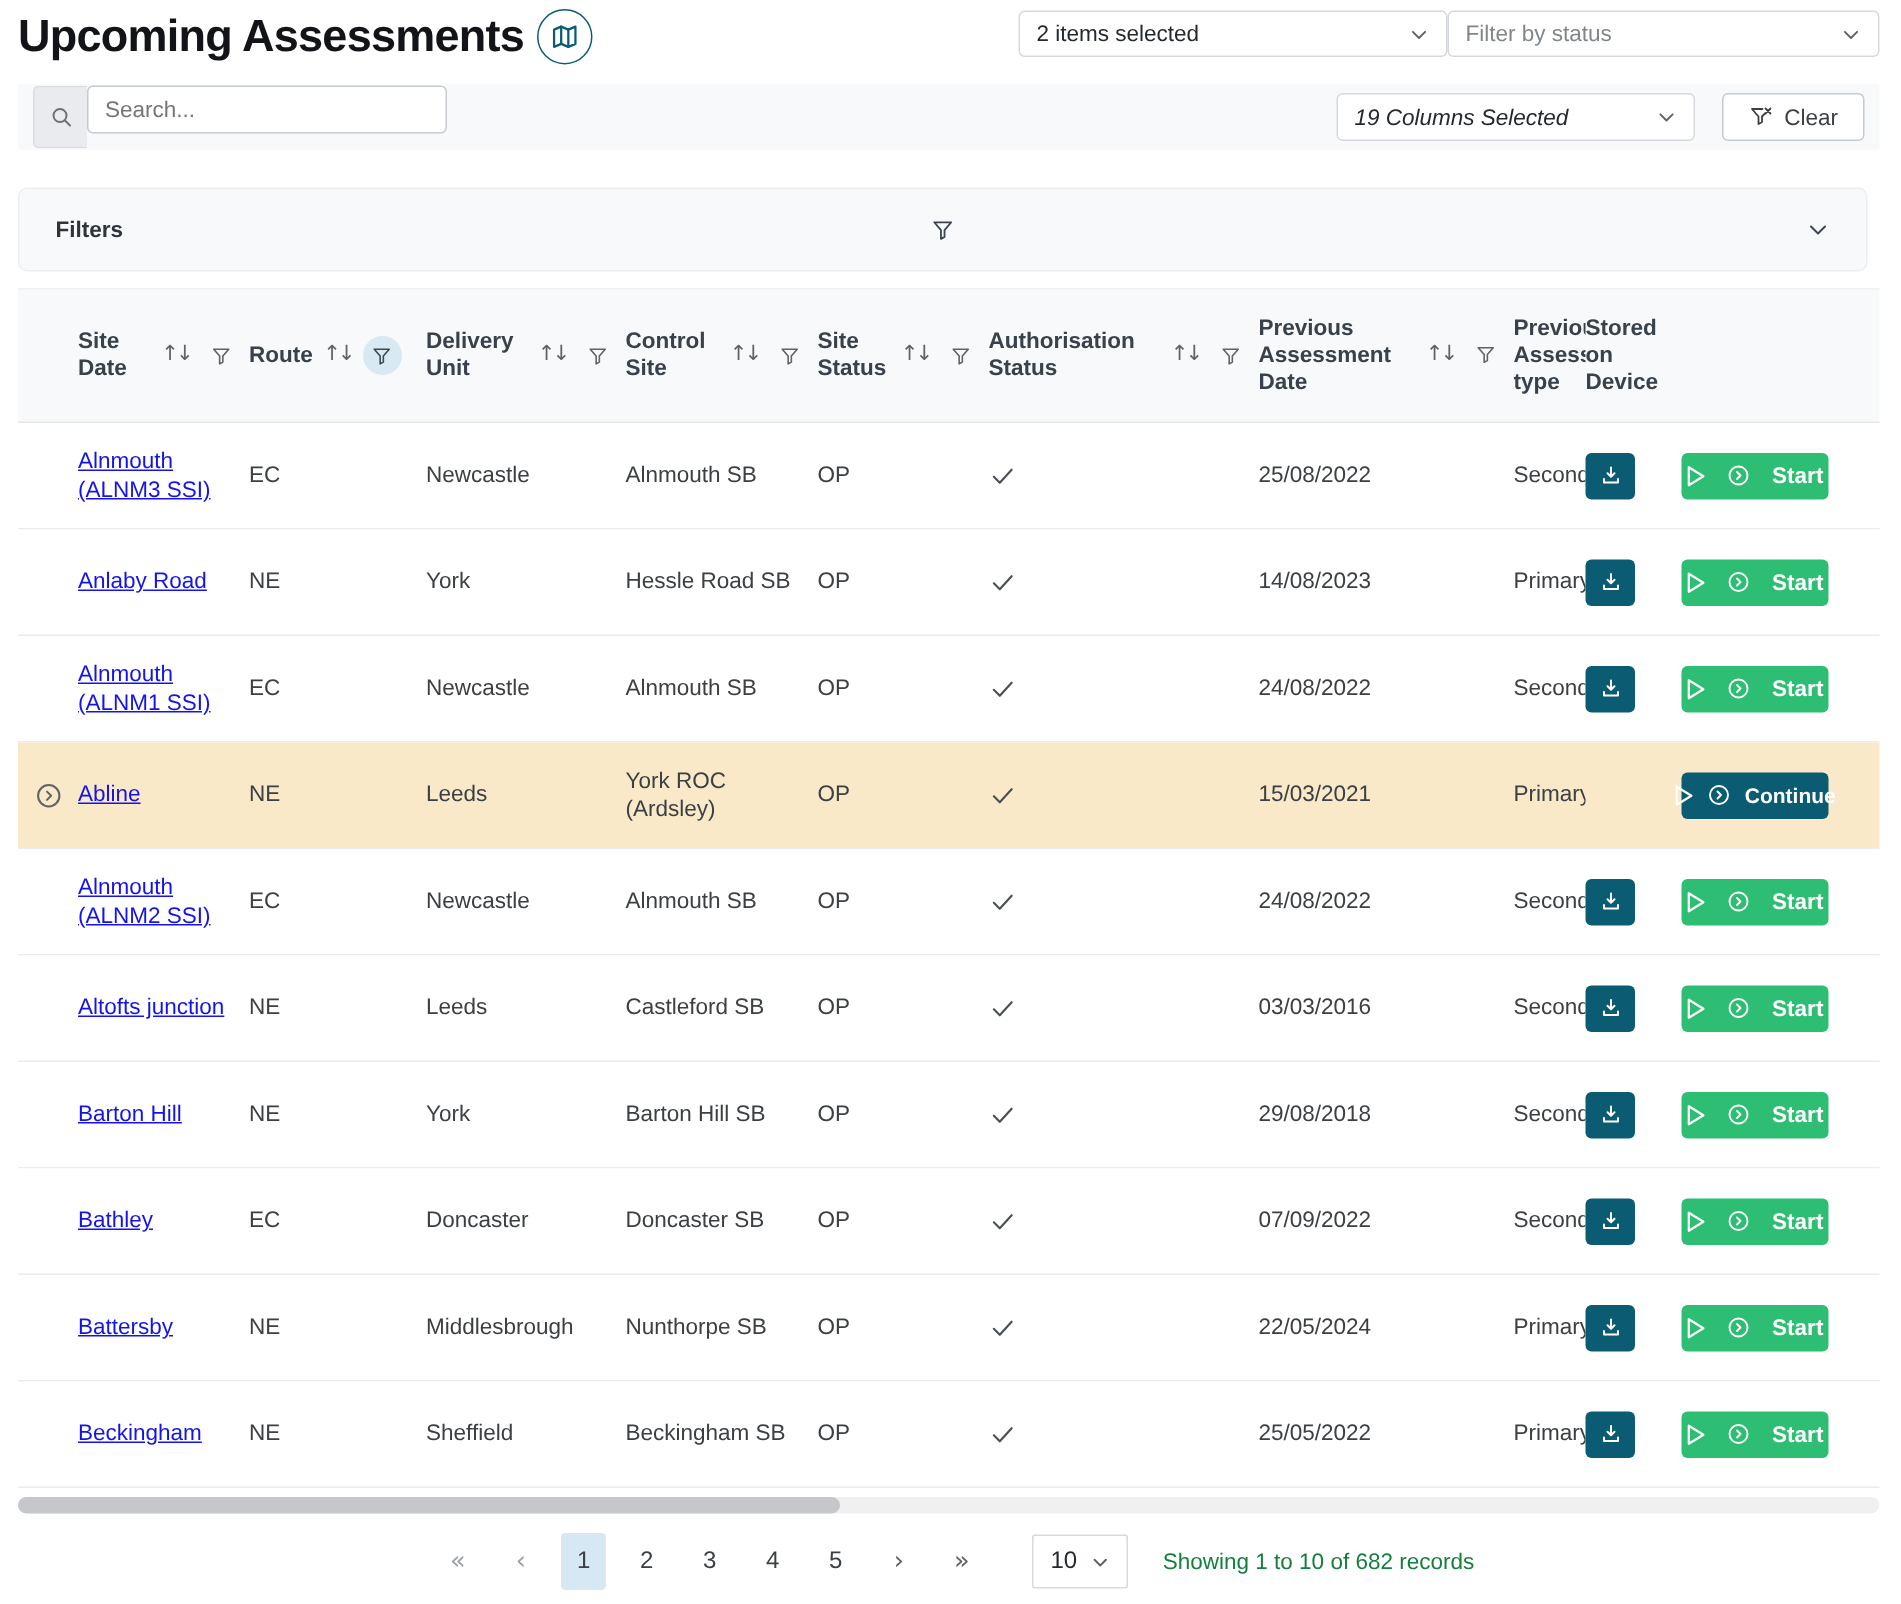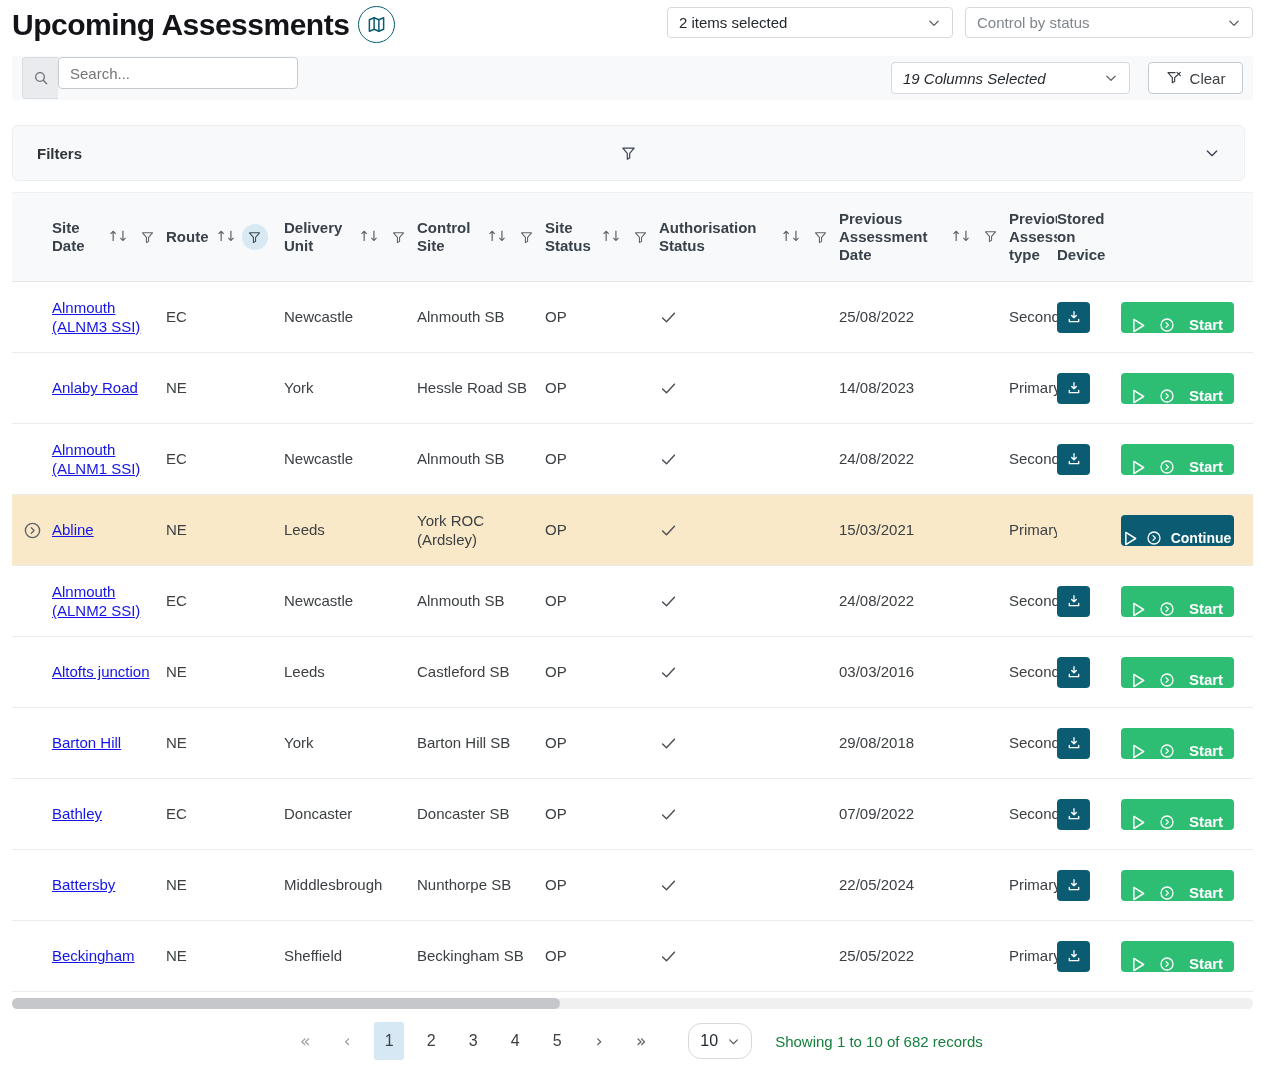--- a/index.html
+++ b/index.html
@@ -6,21 +6,21 @@
   html,body { width:1267px; height:1069px; background:#fff; overflow:hidden;
     font-family:"Liberation Sans", sans-serif; color:#3C4043; }
 
   
   .top-header { display:flex; align-items:flex-start; padding:6px 14px 0 12px; }
   .title-wrap { display:flex; align-items:center; gap:9px; }
   .page-title { font-size:30px; font-weight:800; letter-spacing:-.5px; color:#121417; line-height:1.2; }
   .map-badge { width:37px; height:37px; border:1.7px solid var(--accent-teal,#0B5C72);
     border-radius:50%; display:flex; align-items:center; justify-content:center;
     color:var(--accent-teal,#0B5C72); background:#fff; cursor:pointer; }
-  .header-selects { margin-left:auto; display:flex; gap:12px; padding-top:1px; }
+  .header-selects { margin-left:auto; display:flex; padding-top:1px; }
   .select-box { height:31px; border:1px solid #D5D9DD; border-radius:4px; background:#fff;
     display:flex; align-items:center; justify-content:space-between; padding:0 11px;
     font-size:15px; color:#24292E; cursor:pointer; }
   .select-box .chev { color:#5F6368; }
   .sel-items { width:286px; }
   .sel-status { width:288px; }
   .placeholder-text { color:#80868B; }
 
   
   .toolbar { margin:13px 14px 0 12px; height:44px; background:#F8F9FA;
@@ -65,22 +65,22 @@
   .td { padding-right:10px; line-height:1.28; }
   .td-expander { display:flex; justify-content:center; padding-right:0; color:#5F6368; }
   .expander { display:flex; cursor:pointer; }
   .site-link { color:var(--link-blue,#1414E8); text-decoration:underline; cursor:pointer; }
   .td-type { overflow:hidden; white-space:nowrap; padding-right:0; }
   .check { color:#4A5056; display:flex; }
   .dl-btn { width:33px; height:31px; border:none; border-radius:4px;
     background:var(--accent-teal,#0B5C72); color:#fff; display:flex; align-items:center;
     justify-content:center; cursor:pointer; }
   .td-action { padding-right:0; }
-  .action-btn { width:113px; height:31px; border:none; border-radius:4px; display:flex;
-    align-items:flex-end; justify-content:center; gap:14px; color:#fff; font-family:inherit;
+  .action-btn { width:98px; height:31px; border:none; border-radius:4px; display:flex;
+    align-items:center; justify-content:center; gap:14px; color:#fff; font-family:inherit;
     font-size:15px; font-weight:700; cursor:pointer; }
   .btn-start { background:var(--green,#2DBE74); }
   .btn-continue { background:var(--accent-teal,#0B5C72); gap:9px; font-size:14px; }
   .btn-start .icon-continue { display:none; }
   .btn-continue .icon-play { display:none; }
   .action-btn .aicon { display:flex; }
 
   
   .hscroll { margin:6px 0 0 12px; width:1241px; height:11px; background:#F0F0F1;
     border-radius:6px; position:relative; cursor:pointer; }
@@ -89,21 +89,21 @@
 
   
   .pagination { margin-top:13px; display:flex; align-items:center; justify-content:center; }
   .pg-nav { width:42px; height:38px; display:flex; align-items:center; justify-content:center;
     font-size:17px; color:#5F6368; cursor:pointer; font-family:"DejaVu Sans", sans-serif; }
   .pg-nav.muted { color:#9AA0A6; }
   .pg-page { width:30px; height:38px; margin:0 6px; display:flex; align-items:center;
     justify-content:center; font-size:16px; color:#3C4043; cursor:pointer; border-radius:3px; }
   .pg-page.active { background:var(--active-page-bg,#D6E8F4); }
   .pg-select { margin-left:26px; width:64px; height:36px; border:1px solid #D5D9DD;
-    border-radius:13px; background:#fff; display:flex; align-items:center; justify-content:center;
+    border-radius:2px; background:#fff; display:flex; align-items:center; justify-content:center;
     gap:9px; font-size:16px; color:#24292E; cursor:pointer; }
   .pg-summary { margin-left:23px; font-size:15px; color:#15803d; }
 
   svg { display:block; }
 </style>
 </head>
 <body>
 
 <div class="top-header">
   <div class="title-wrap">
@@ -120,21 +120,21 @@
   <div class="header-selects">
     <div class="select-box sel-items">
       <span>2 items selected</span>
       <span class="chev">
         <svg width="14" height="14" viewBox="0 0 24 24" fill="none" stroke="currentColor" stroke-width="2.2" stroke-linecap="round" stroke-linejoin="round">
             <path d="m5 9 7 7 7-7"></path>
           </svg>
       </span>
     </div>
     <div class="select-box sel-status">
-      <span class="placeholder-text">Control by status</span>
+      <span class="placeholder-text">Filter by status</span>
       <span class="chev">
         <svg width="14" height="14" viewBox="0 0 24 24" fill="none" stroke="currentColor" stroke-width="2.2" stroke-linecap="round" stroke-linejoin="round">
             <path d="m5 9 7 7 7-7"></path>
           </svg>
       </span>
     </div>
   </div>
 </div>
 
 <div class="toolbar">

